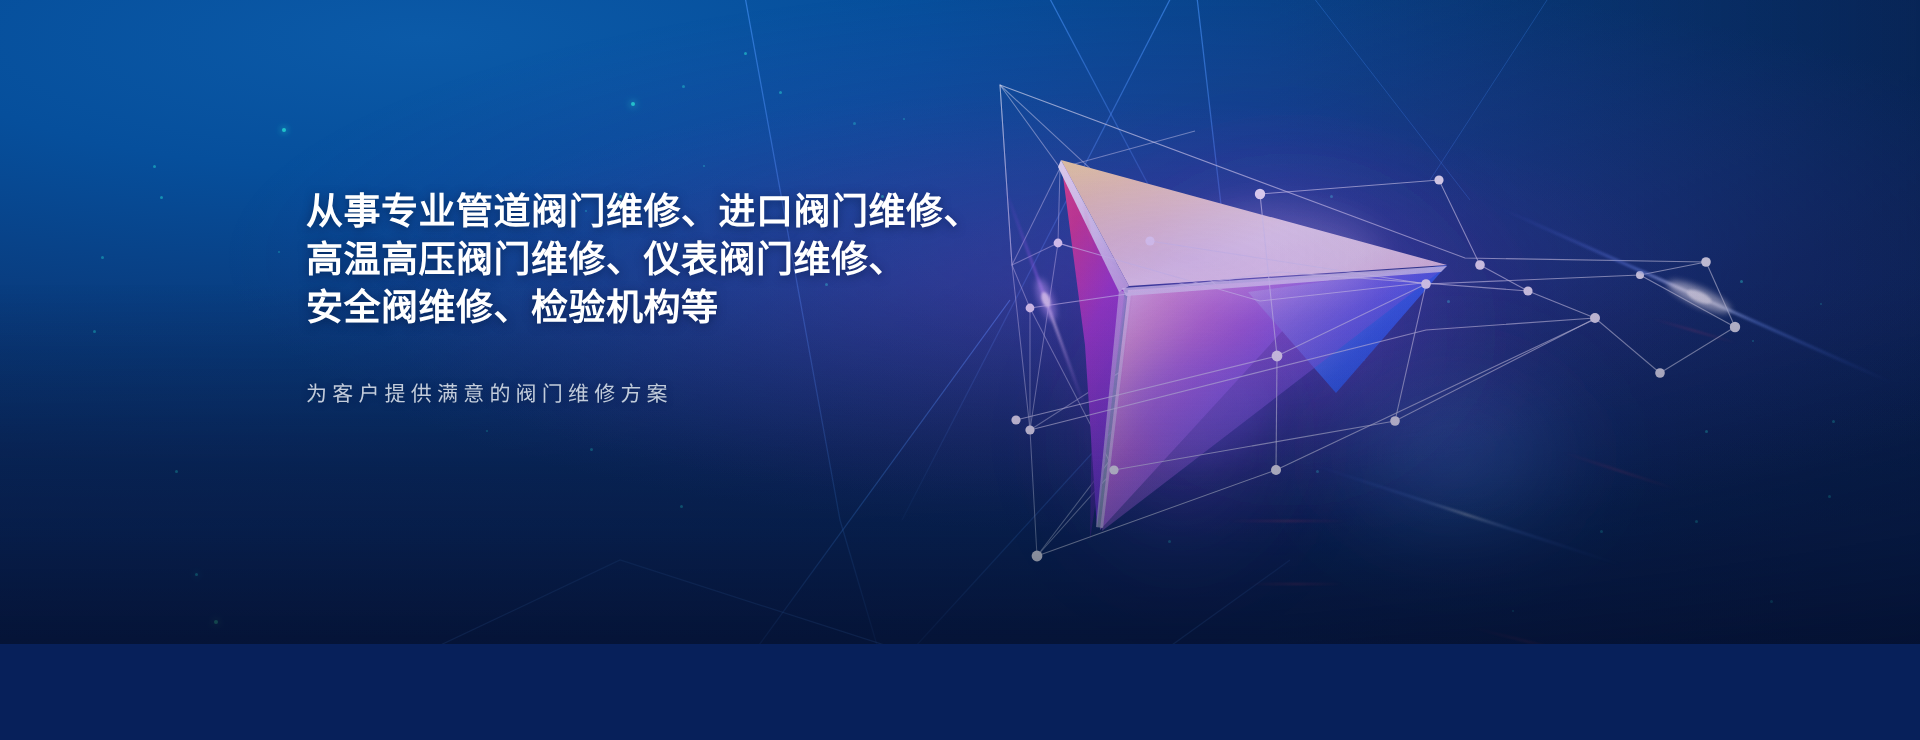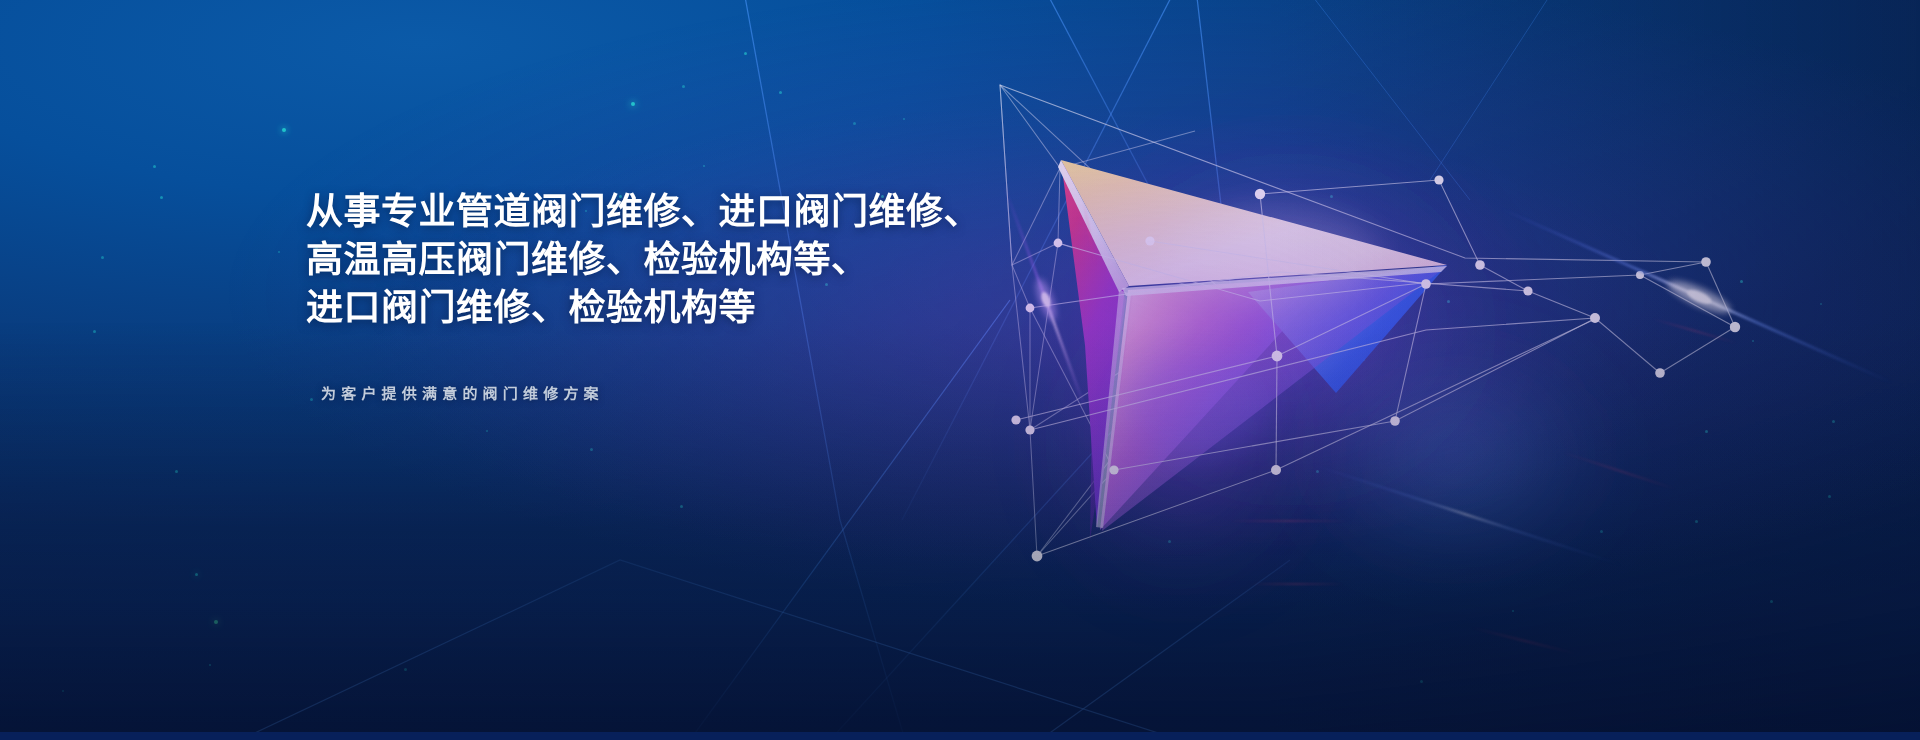--- a/index.html
+++ b/index.html
@@ -8,21 +8,21 @@
   html, body {
     width:1920px; height:740px;
     overflow:hidden;
     background:#07205a;
     font-family:"Liberation Sans", sans-serif;
   }
 
   
   .banner{
     position:relative;
-    width:1920px; height:732px;
+    width:1920px; height:644px;
     overflow:hidden;
     background:
       radial-gradient(120% 95% at 22% 6%,  #0b5aa8 0%, #064f9c 22%, #093d80 45%, #0a2b62 70%, #0a2355 100%),
       linear-gradient(170deg,#0a56a4 0%, #0b3c82 48%, #0a2152 100%);
   }
 
   
   .vignette{
     position:absolute; inset:0; pointer-events:none;
     background:
@@ -51,27 +51,26 @@
     text-shadow:0 2px 10px rgba(2,18,54,.55);
     white-space:nowrap;
   }
   .headline .hl-line{ display:block; }
 
   .sub{
     margin-top:48px;
   }
   .sub-cn{
     color:#c2ccdb;
-    font-size:15px;
+    font-size:21px;
     line-height:28px;
     letter-spacing:5.2px;
-    font-weight:700;
+    font-weight:400;
     white-space:nowrap;
     text-shadow:0 1px 6px rgba(2,18,54,.5);
-    margin-left:15px;
   }
   .sub-en{
     margin-top:3px;
     color:#9fb0c6;
     font-size:11.5px;
     line-height:14px;
     letter-spacing:2.15px;
     font-weight:400;
     font-variant:small-caps;
     text-transform:lowercase;
@@ -373,22 +372,22 @@
       </g>
     </svg>
   </div>
 
   <div class="vignette"></div>
 
   <div class="copy">
 
     <div class="headline">
       <span class="hl-line">从事专业管道阀门维修、进口阀门维修、</span>
-      <span class="hl-line">高温高压阀门维修、检验机构等、</span>
-      <span class="hl-line">进口阀门维修、检验机构等</span>
+      <span class="hl-line">高温高压阀门维修、仪表阀门维修、</span>
+      <span class="hl-line">安全阀维修、检验机构等</span>
     </div>
 
     <div class="sub">
       <div class="sub-cn">为客户提供满意的阀门维修方案</div>
     </div>
 
   </div>
 
 </div>
 

